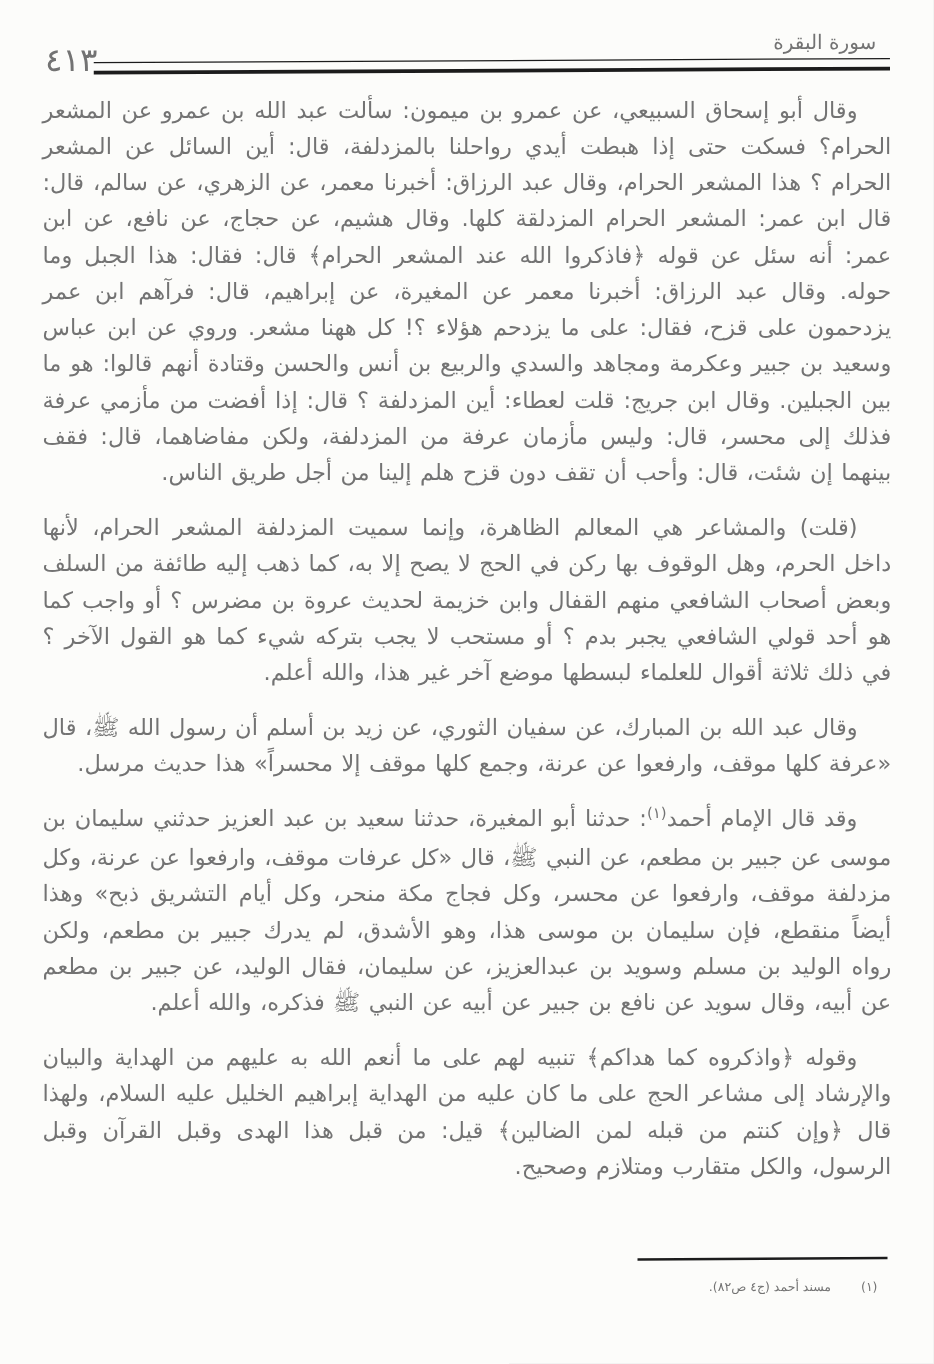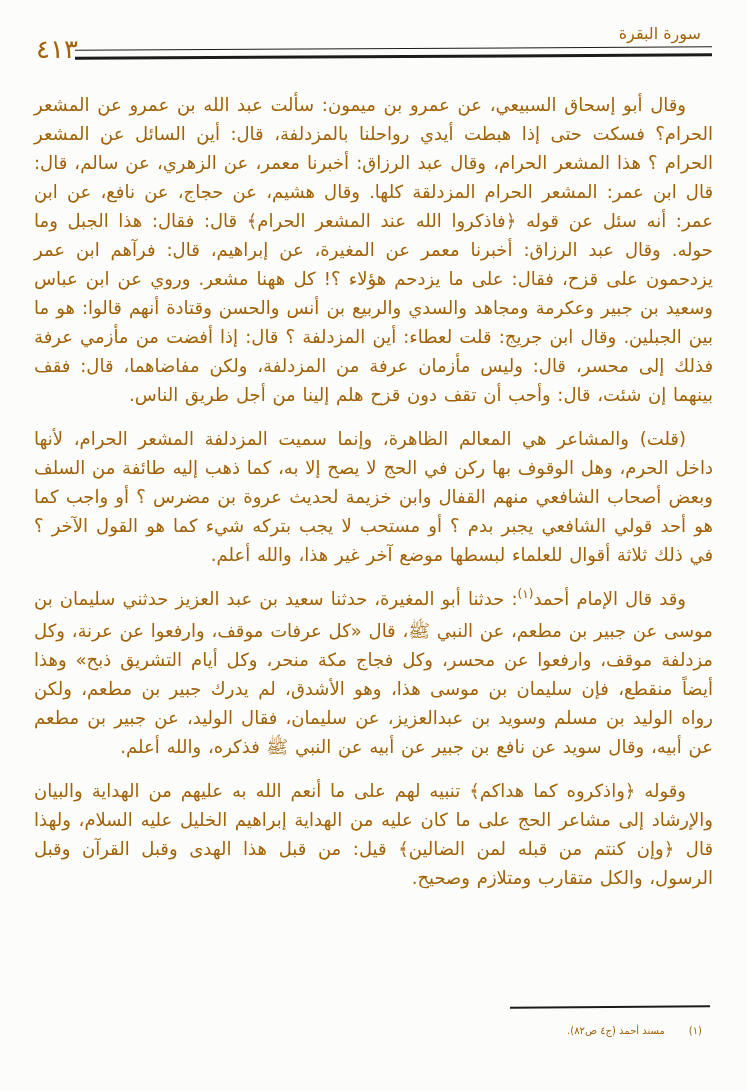--- a/index.html
+++ b/index.html
@@ -6,21 +6,21 @@
     margin: 0;
     padding: 0;
     background: #e8e8e6;
   }
   .page {
     position: relative;
     width: 747px;
     height: 1091px;
     margin: 0 auto;
     background: #fcfcfa;
-    color: #a16207;
+    color: #737373;
     direction: rtl;
     font-family: "DejaVu Sans", sans-serif;
     overflow: hidden;
   }
   
   .surah-title {
     position: absolute;
     top: 24px;
     right: 46px;
     font-size: 16px;
@@ -43,21 +43,20 @@
     border-top: 1px solid #1c1c1c;
     border-bottom: 3px solid #1c1c1c;
     transform: rotate(-0.3deg);
   }
   
   .text-body {
     position: absolute;
     top: 74px;
     right: 34px;
     left: 34px;
-    margin-top: 16px;
   }
   .para {
     margin: 0 0 15px 0;
     font-size: 18px;
     line-height: 29px;
     text-align: justify;
     text-indent: 27px;
     word-spacing: 1px;
   }
   .para:last-child { margin-bottom: 0; }
@@ -93,20 +92,21 @@
 
   <div class="surah-title">سورة البقرة</div>
 
   <div class="page-number">٤١٣</div>
 
   <div class="header-rule"></div>
 
   <div class="text-body">
       <p class="para"><span>وقال أبو إسحاق السبيعي، عن عمرو بن ميمون: سألت عبد الله بن عمرو عن المشعر الحرام؟ فسكت حتى إذا هبطت أيدي رواحلنا بالمزدلفة، قال: أين السائل عن المشعر الحرام ؟ هذا المشعر الحرام، وقال عبد الرزاق: أخبرنا معمر، عن الزهري، عن سالم، قال: قال ابن عمر: المشعر الحرام المزدلقة كلها. وقال هشيم، عن حجاج، عن نافع، عن ابن عمر: أنه سئل عن قوله ﴿فاذكروا الله عند المشعر الحرام﴾ قال: فقال: هذا الجبل وما حوله. وقال عبد الرزاق: أخبرنا معمر عن المغيرة، عن إبراهيم، قال: فرآهم ابن عمر يزدحمون على قزح، فقال: على ما يزدحم هؤلاء ؟! كل ههنا مشعر. وروي عن ابن عباس وسعيد بن جبير وعكرمة ومجاهد والسدي والربيع بن أنس والحسن وقتادة أنهم قالوا: هو ما بين الجبلين. وقال ابن جريج: قلت لعطاء: أين المزدلفة ؟ قال: إذا أفضت من مأزمي عرفة فذلك إلى محسر، قال: وليس مأزمان عرفة من المزدلفة، ولكن مفاضاهما، قال: فقف بينهما إن شئت، قال: وأحب أن تقف دون قزح هلم إلينا من أجل طريق الناس.</span></p>
       <p class="para"><span>(قلت) والمشاعر هي المعالم الظاهرة، وإنما سميت المزدلفة المشعر الحرام، لأنها داخل الحرم، وهل الوقوف بها ركن في الحج لا يصح إلا به، كما ذهب إليه طائفة من السلف وبعض أصحاب الشافعي منهم القفال وابن خزيمة لحديث عروة بن مضرس ؟ أو واجب كما هو أحد قولي الشافعي يجبر بدم ؟ أو مستحب لا يجب بتركه شيء كما هو القول الآخر ؟ في ذلك ثلاثة أقوال للعلماء لبسطها موضع آخر غير هذا، والله أعلم.</span></p>
+      <p class="para"><span>وقال عبد الله بن المبارك، عن سفيان الثوري، عن زيد بن أسلم أن رسول الله ﷺ، قال «عرفة كلها موقف، وارفعوا عن عرنة، وجمع كلها موقف إلا محسراً» هذا حديث مرسل.</span></p>
       <p class="para"><span>وقد قال الإمام أحمد</span><span class="fn-marker">(١)</span><span>: حدثنا أبو المغيرة، حدثنا سعيد بن عبد العزيز حدثني سليمان بن موسى عن جبير بن مطعم، عن النبي ﷺ، قال «كل عرفات موقف، وارفعوا عن عرنة، وكل مزدلفة موقف، وارفعوا عن محسر، وكل فجاج مكة منحر، وكل أيام التشريق ذبح» وهذا أيضاً منقطع، فإن سليمان بن موسى هذا، وهو الأشدق، لم يدرك جبير بن مطعم، ولكن رواه الوليد بن مسلم وسويد بن عبدالعزيز، عن سليمان، فقال الوليد، عن جبير بن مطعم عن أبيه، وقال سويد عن نافع بن جبير عن أبيه عن النبي ﷺ فذكره، والله أعلم.</span></p>
       <p class="para"><span>وقوله ﴿واذكروه كما هداكم﴾ تنبيه لهم على ما أنعم الله به عليهم من الهداية والبيان والإرشاد إلى مشاعر الحج على ما كان عليه من الهداية إبراهيم الخليل عليه السلام، ولهذا قال ﴿وإن كنتم من قبله لمن الضالين﴾ قيل: من قبل هذا الهدى وقبل القرآن وقبل الرسول، والكل متقارب ومتلازم وصحيح.</span></p>
     </div>
 
   <div class="footnote-rule"></div>
 
   <div class="footnote">
     <span class="marker">(١)</span><span>مسند أحمد (ج٤ ص٨٢).</span>
   </div>
 

